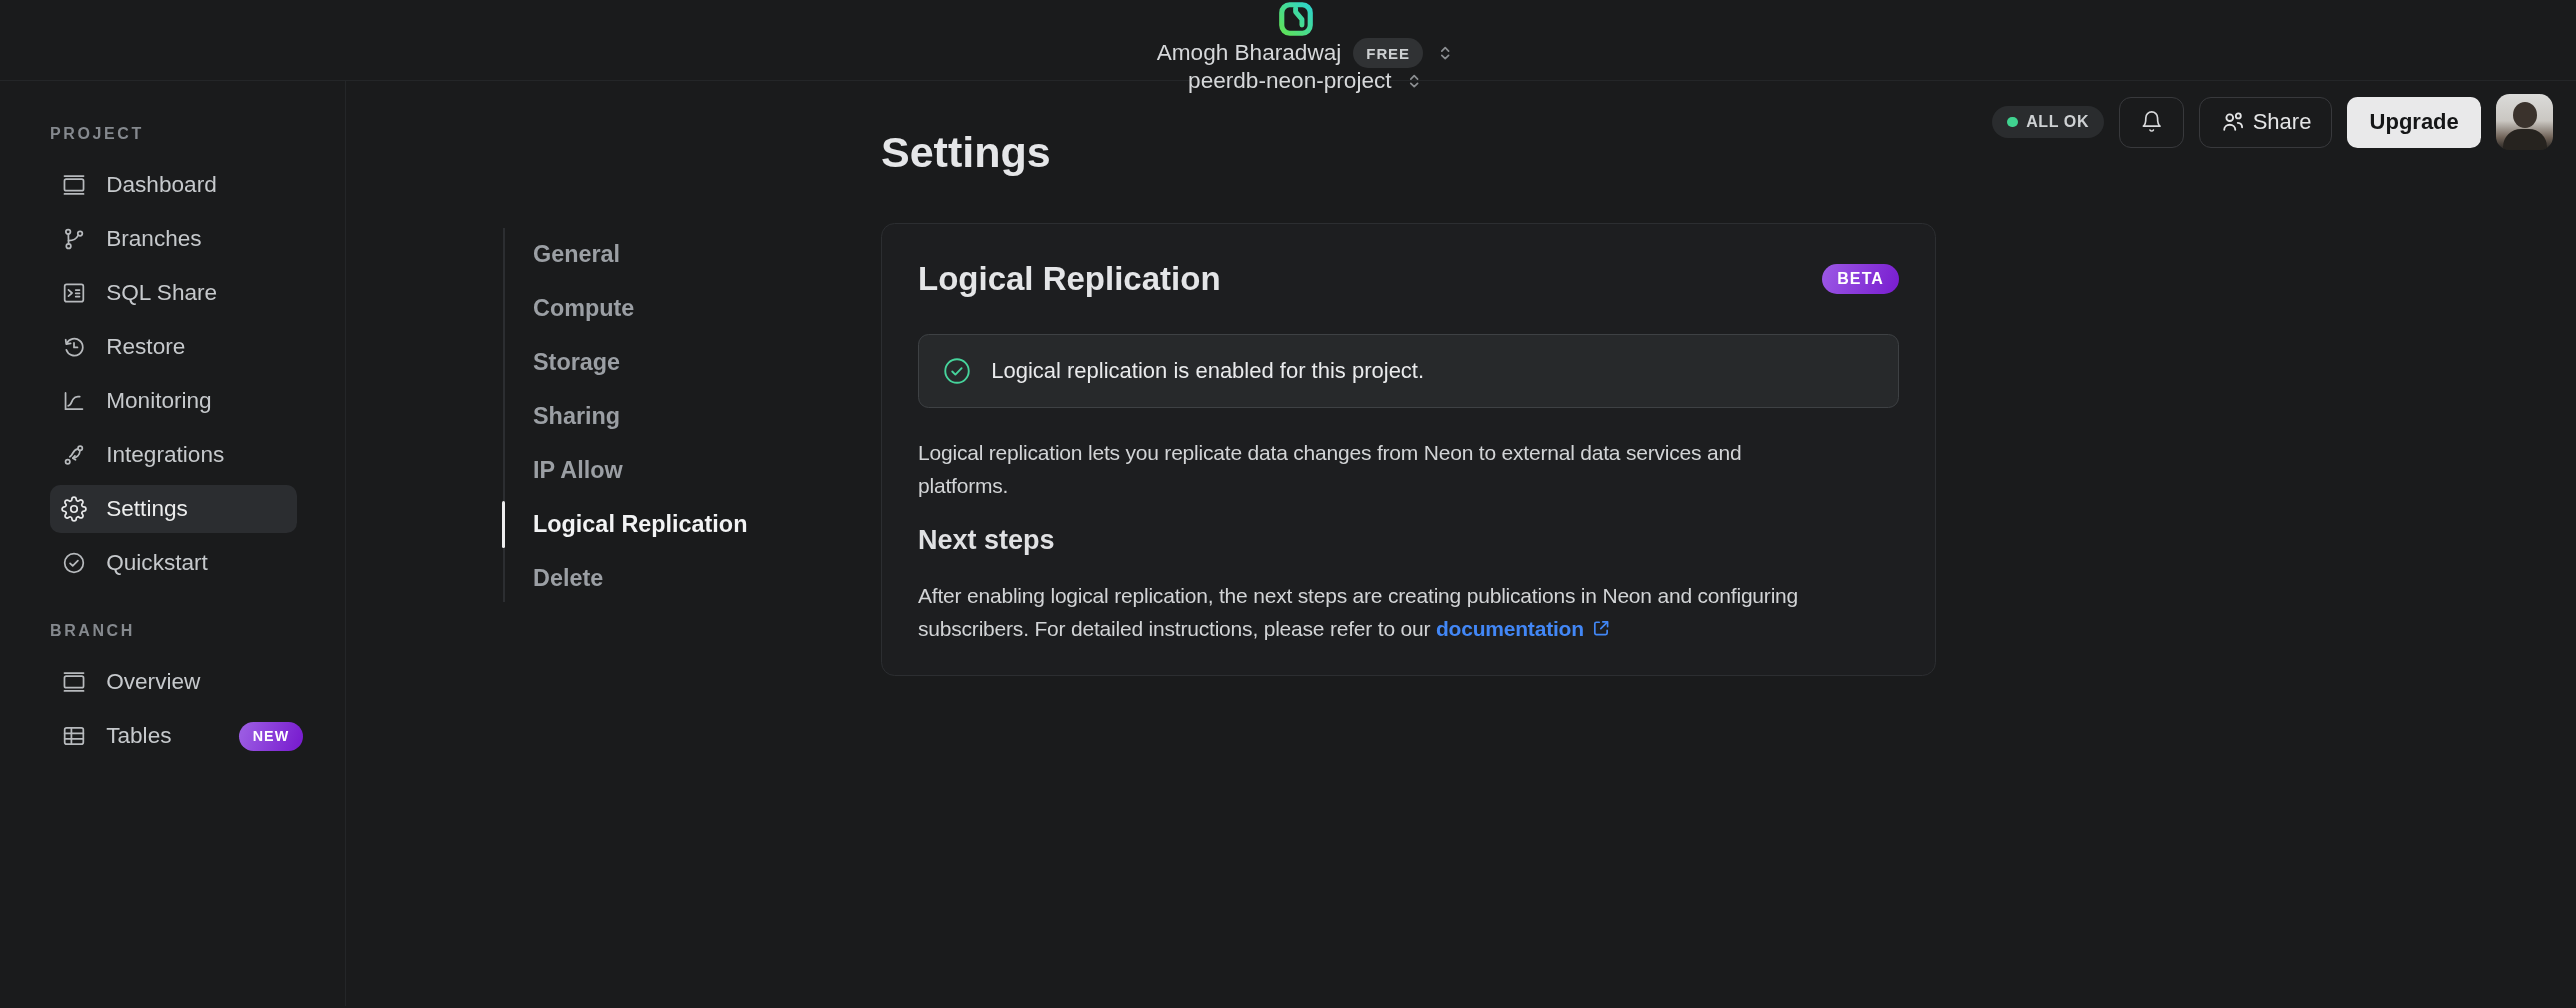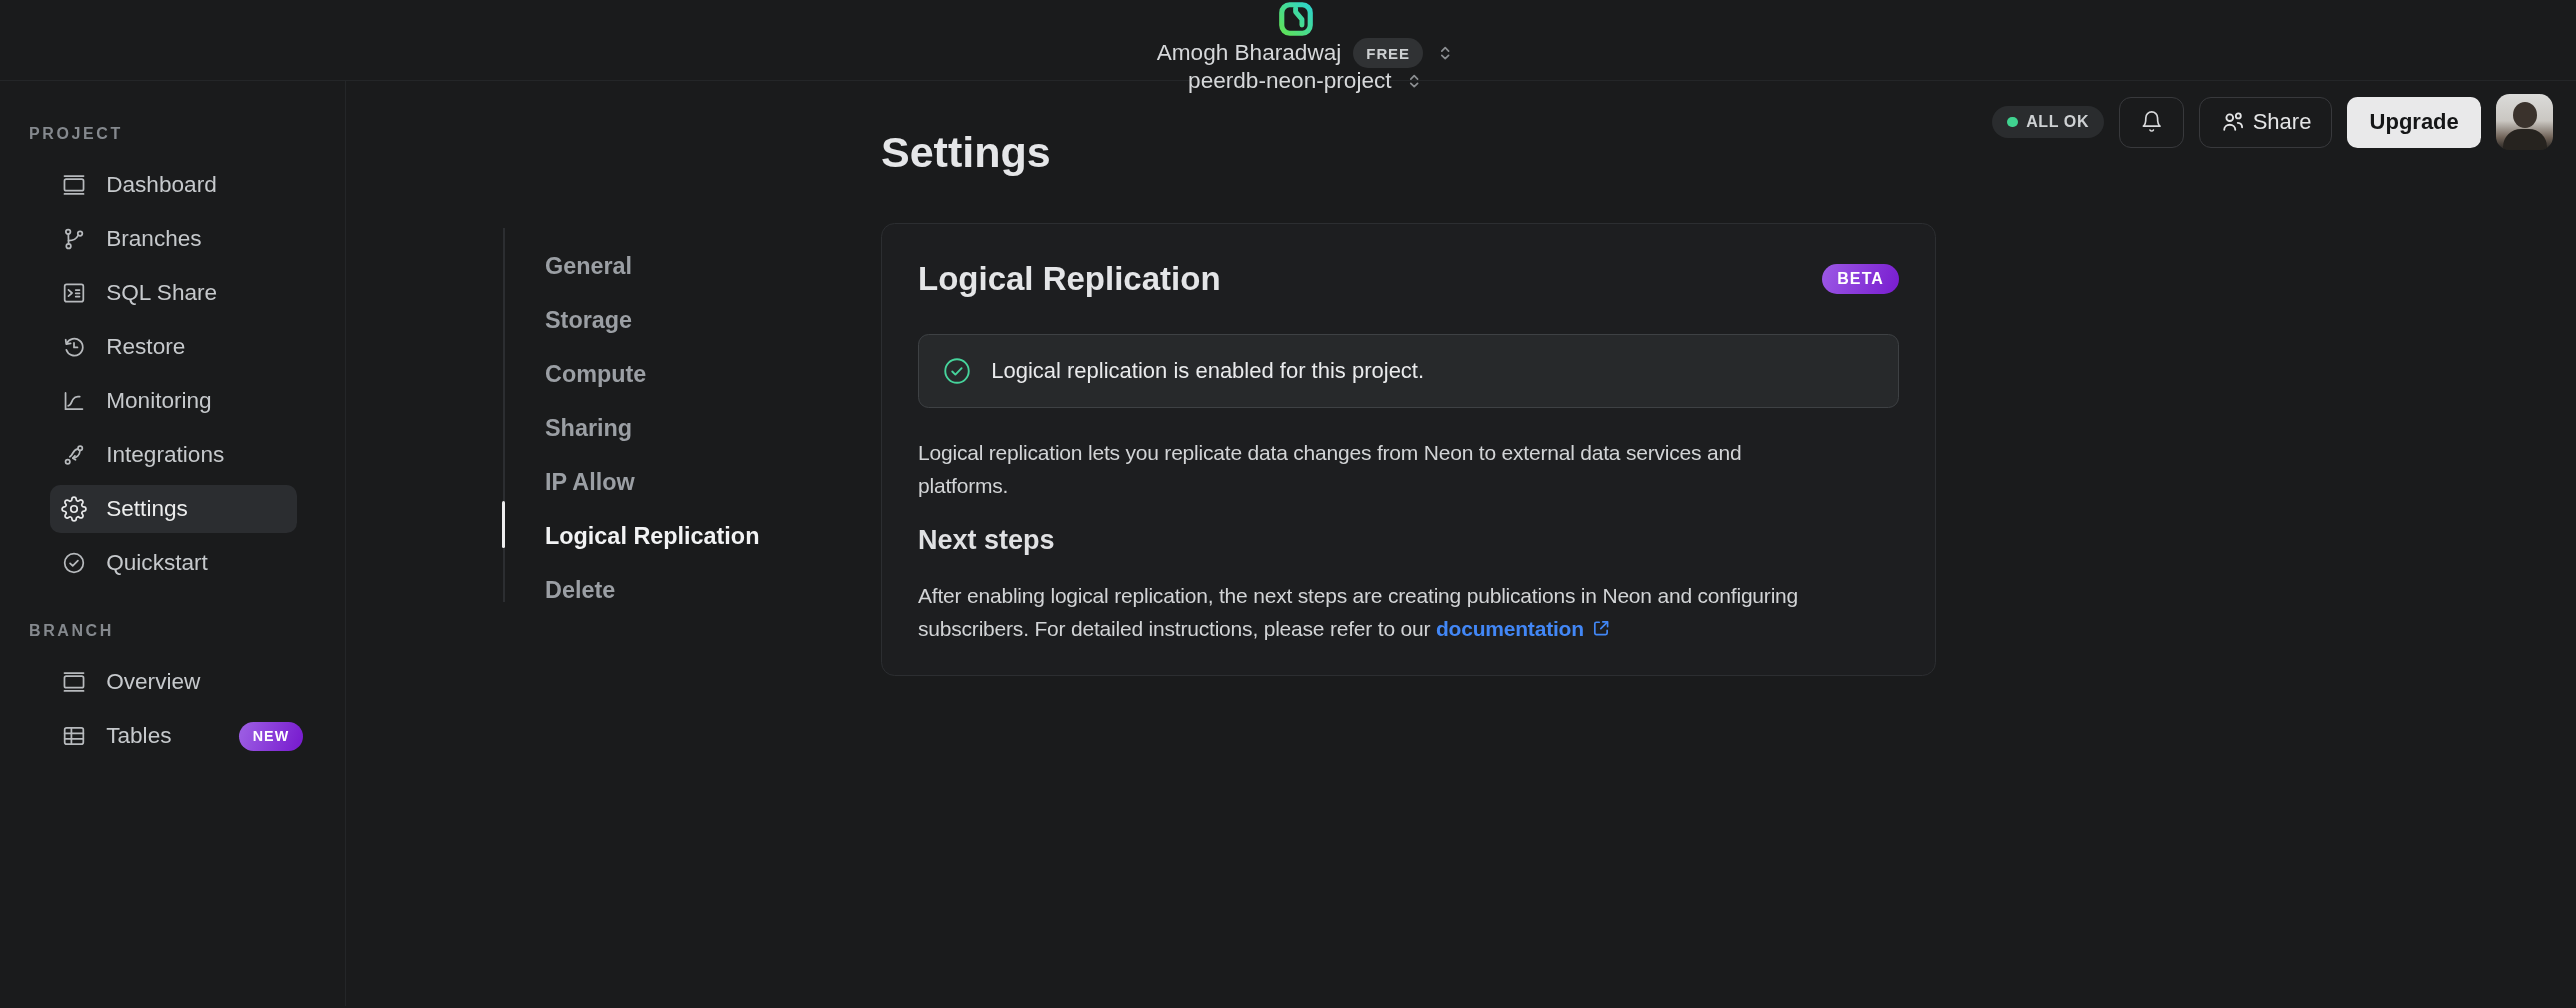--- a/index.html
+++ b/index.html
@@ -31,38 +31,38 @@
   .avatar{width:57px;height:56px;border-radius:13.6px;position:relative;overflow:hidden;
           background:linear-gradient(180deg,#dbdbd9 0%,#cac7c2 48%,#6f6257 78%,#23211f 100%);}
   .avatar::before{content:"";position:absolute;left:50%;top:7.5px;transform:translateX(-50%);
                   width:24px;height:26px;border-radius:50%;background:#3a322c;}
   .avatar::after{content:"";position:absolute;left:50%;bottom:-4.5px;transform:translateX(-50%);
                  width:44px;height:26px;border-radius:18px 18px 0 0;background:#26231f;}
 
   
   .shell{display:flex;height:925px;}
   .sidebar{width:346px;box-sizing:border-box;border-right:1.5px solid #242628;padding-top:44px;flex:none;}
-  .section-label{margin-left:29px;font-size:16px;font-weight:700;letter-spacing:2.6px;color:#85898e;}
+  .section-label{margin-left:50px;font-size:16px;font-weight:700;letter-spacing:2.6px;color:#85898e;}
   .side-list{list-style:none;margin:18px 0 0;padding:0 0 0 50px;}
   .side-item{width:247px;height:48px;margin-bottom:6px;box-sizing:border-box;display:flex;align-items:center;
              gap:19.6px;padding-left:10.6px;border-radius:10.6px;font-size:22.6px;color:#c6c9cc;}
   .side-item.active{background:#2b2d30;color:#eceded;font-weight:500;}
   .sicon{width:26px;height:26px;color:#b7babd;flex:none;}
   .side-item.active .sicon{color:#e6e7e8;}
   .label-branch{margin-top:35px;}
   .badge-new{margin-left:48px;height:29px;padding:0 13.6px;border-radius:754px;display:flex;align-items:center;
              font-size:14.3px;font-weight:700;letter-spacing:1.1px;color:#ffffff;
              background:linear-gradient(110deg,#9a5ae2 10%,#7a1fd0 90%);}
 
   
   .content{flex:1;position:relative;}
   .settings-nav{position:absolute;left:157px;top:142px;width:317px;}
   .rail{position:absolute;left:0;top:4.5px;width:1.5px;height:374px;background:#2c2e31;}
   .indicator{position:absolute;left:-0.8px;top:278px;width:3px;height:47px;border-radius:2.3px;background:#ededee;}
-  .snav-list{list-style:none;margin:16px;padding:0;}
+  .snav-list{list-style:none;margin:4px;padding:0;}
   .snav-item{height:54px;display:flex;align-items:center;padding-left:26px;font-size:23.4px;font-weight:600;color:#9b9fa4;}
   .snav-item.active{color:#f2f3f4;font-weight:700;}
 
   .main-col{margin-left:535px;padding-top:46px;width:1055px;}
   .page-title{margin:0;font-size:43px;line-height:50px;font-weight:700;color:#e5e6e8;}
   .card{margin-top:46px;width:1055px;height:453px;box-sizing:border-box;border:1.5px solid #2c2e31;
         border-radius:13.6px;background:#1d1e20;padding:33px 36px 0;}
   .card-head{display:flex;align-items:center;justify-content:space-between;height:44px;}
   .card-title{margin:0;font-size:33px;font-weight:700;color:#e4e5e7;}
   .badge-beta{height:30px;padding:0 15px;border-radius:754px;display:flex;align-items:center;
@@ -262,22 +262,22 @@
       </ul>
     </aside>
 
     <main class="content">
 
       <nav class="settings-nav">
         <div class="rail"></div>
         <div class="indicator"></div>
         <ul class="snav-list">
           <li class="snav-item">General</li>
+          <li class="snav-item">Compute</li>
           <li class="snav-item">Storage</li>
-          <li class="snav-item">Compute</li>
           <li class="snav-item">Sharing</li>
           <li class="snav-item">IP Allow</li>
           <li class="snav-item active">Logical Replication</li>
           <li class="snav-item">Delete</li>
         </ul>
       </nav>
 
       <div class="main-col">
         <h1 class="page-title">Settings</h1>
 

